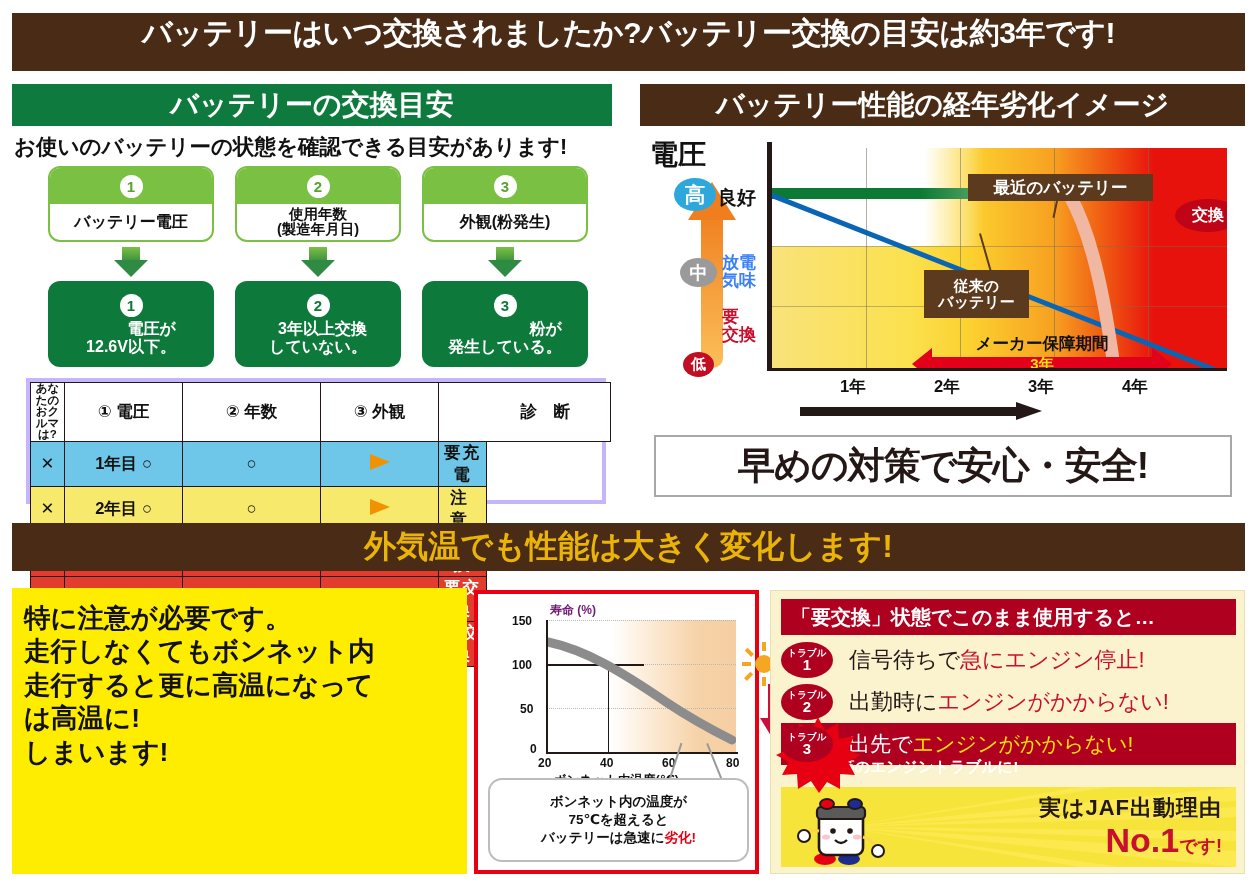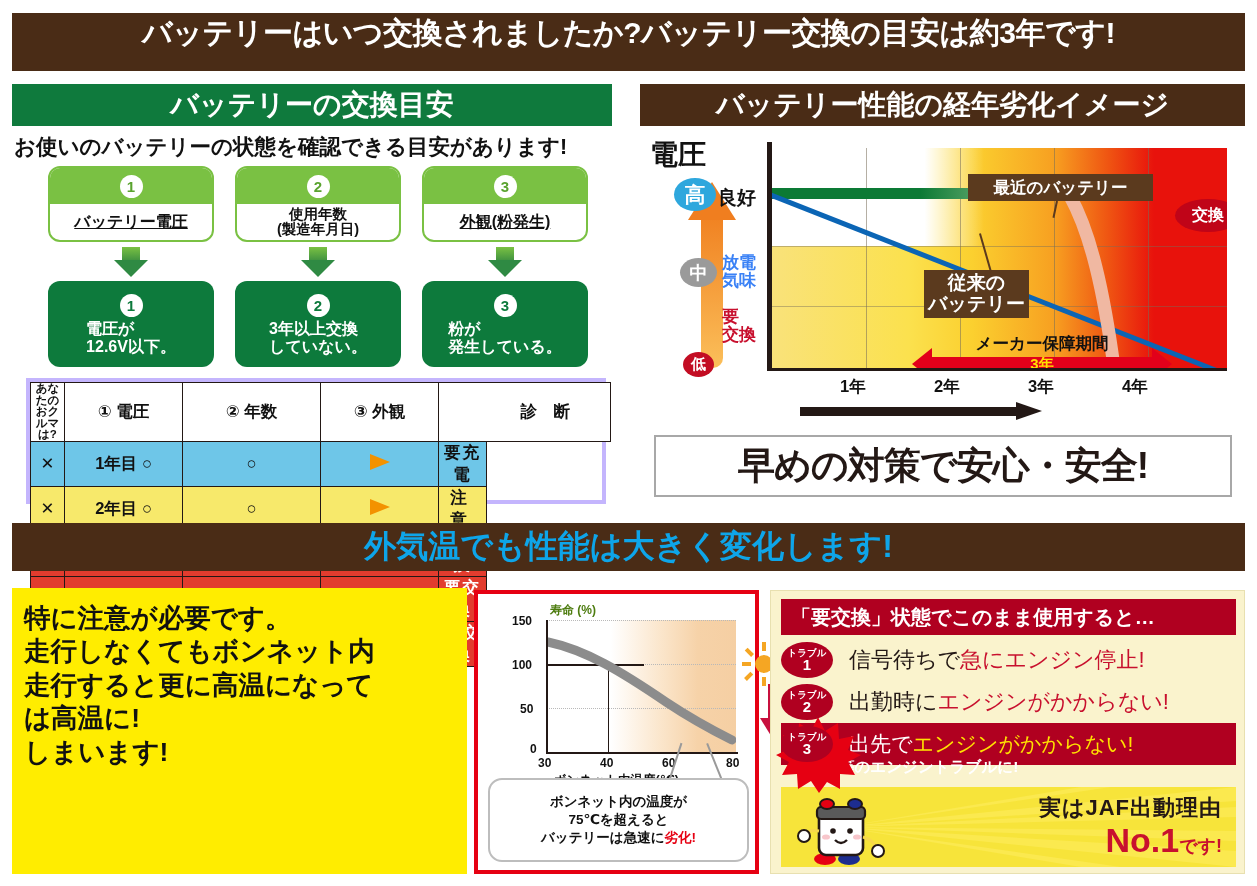--- a/index.html
+++ b/index.html
@@ -41,21 +41,21 @@
           display:flex; justify-content:space-between; }
   .flow-col { width:166px; position:relative; }
   .box-top {
     width:166px; height:76px; border-radius:12px; overflow:hidden;
     background:#fff; border:2px solid #7ac143;
   }
   .box-top-hd { height:36px; background:#7ac143; display:flex; align-items:center; justify-content:center; }
   .box-top-bd { height:36px; display:flex; align-items:center; justify-content:center; flex-direction:column;
                 line-height:1.05; }
   .box-top-bd span { font-size:14.5px; font-weight:bold; color:#111; white-space:nowrap; }
-  .box-top-bd.one span { font-size:16px;text-decoration:underline; }
+  .box-top-bd.one span { font-size:16px; }
   .num-circle {
     width:23px; height:23px; border-radius:50%; background:#fff;
     display:flex; align-items:center; justify-content:center;
     font-size:15px; font-weight:bold; color:#5aa32f; line-height:1;
   }
   .arrow-down {
     width:34px; height:30px; margin:5px auto 4px; position:relative;
   }
   .arrow-down::before {
     content:""; position:absolute; left:8px; top:0; width:18px; height:14px;
@@ -65,21 +65,21 @@
     content:""; position:absolute; left:0; top:13px; width:0; height:0;
     border-left:17px solid transparent; border-right:17px solid transparent;
     border-top:17px solid #2f8a43;
   }
   .box-bot {
     width:166px; height:86px; border-radius:12px; background:#0d7a3c;
     display:flex; flex-direction:column; align-items:center; justify-content:center;
     padding-top:2px;
   }
   .box-bot .num-circle { color:#0d7a3c; margin-bottom:3px; }
-  .box-bot-lines { text-align:left; line-height:1.12; }
+  .box-bot-lines { text-align:right; line-height:1.12; }
   .box-bot-lines span { display:block; font-size:16px; font-weight:bold; color:#fff; white-space:nowrap; }
 
   
   #diag-table {
     position:absolute; left:14px; top:248px; width:580px; height:126px;
     border:4px solid #c4b5fd; background:#fff;
   }
   .tbl { width:100%; height:100%; border-collapse:collapse; table-layout:fixed; }
   .tbl td, .tbl th { border:1px solid #231815; padding:0; text-align:center; vertical-align:middle; }
   .col-side { width:34px; }
@@ -162,21 +162,21 @@
     background:#0b65b5; transform-origin:0 0; transform:rotate(21.5deg);
   }
   .curve-pink { position:absolute; left:292px; top:44px; width:110px; height:196px; }
 
   .tag {
     position:absolute; background:#5b3a1e; color:#fff; font-weight:bold;
     display:flex; align-items:center; justify-content:center; text-align:center;
     line-height:1.1;
   }
   #tag-recent { left:196px; top:26px; width:185px; height:27px; font-size:16.5px; }
-  #tag-legacy { left:152px; top:122px; width:105px; height:48px; font-size:19px; flex-direction:column; }
+  #tag-legacy { left:152px; top:122px; width:105px; height:48px; font-size:15px; flex-direction:column; }
   .leader { position:absolute; background:#5b3a1e; width:1.6px; }
   #lead-recent { left:284px; top:53px; height:17px; transform:rotate(12deg); transform-origin:top; }
   #lead-legacy { left:218px; top:84px; height:40px; transform:rotate(-16deg); transform-origin:bottom; }
 
   #ellipse-koukan {
     position:absolute; left:403px; top:51px; width:66px; height:33px;
     background:#c00418; border-radius:50%; display:flex; align-items:center; justify-content:center;
     color:#fff; font-size:16px; font-weight:bold;
   }
 
@@ -206,36 +206,36 @@
     border:2px solid #a8a8a8; background:#fff;
     display:flex; align-items:center; justify-content:center;
   }
   #safe-box span { font-size:37px; font-weight:bold; color:#231815; white-space:nowrap; letter-spacing:-1px; }
 
   
   #bottom-banner {
     position:absolute; left:12px; top:523px; width:1233px; height:48px;
     background:#4a2c16; display:flex; align-items:center; justify-content:center;
   }
-  #bottom-banner span { color:#0ea5e9; font-size:32px; font-weight:bold; white-space:nowrap; }
+  #bottom-banner span { color:#eab308; font-size:32px; font-weight:bold; white-space:nowrap; }
 
   
   #yellow-box {
     position:absolute; left:12px; top:588px; width:455px; height:286px;
     background:#ffed00; padding:14px 12px 0 12px;
   }
   #yellow-box p { font-size:26.5px; font-weight:bold; color:#111; line-height:1.26; white-space:nowrap; }
 
   
   #temp-card {
     position:absolute; left:474px; top:590px; width:285px; height:284px;
     border:4px solid #e60012; background:#fff; padding:6px;
   }
   #temp-chart { position:relative; width:100%; height:176px; }
-  .tc-title { position:absolute; left:66px; top:2px; font-size:12px; font-weight:bold; color:#4d7c0f; }
+  .tc-title { position:absolute; left:66px; top:2px; font-size:12px; font-weight:bold; color:#701a75; }
   .tc-plot { position:absolute; left:62px; top:20px; width:190px; height:132px; background:#fff; }
   .tc-plot .grad {
     position:absolute; inset:0;
     background:linear-gradient(90deg, #fff 0%, #fff 34%, #fbe6cc 60%, #f6d2a8 80%, #f5cfa3 100%);
   }
   .tc-grid-h { position:absolute; left:0; right:0; height:1px; border-top:1px dotted #b9b9b9; }
   .tc-grid-v { position:absolute; top:0; bottom:0; width:1px; background:#231815; }
   .tc-axis-y { position:absolute; left:62px; top:20px; width:2px; height:134px; background:#231815; }
   .tc-axis-x { position:absolute; left:62px; top:152px; width:192px; height:2px; background:#231815; }
   .tc-ylab { position:absolute; right:0; font-size:12px; font-weight:bold; color:#111; }
@@ -552,21 +552,21 @@
           <div class="ra-shaft"></div>
             <div class="ra-tip"></div>
         </div>
       </div>
       <div class="tc-axis-y"></div>
       <div class="tc-axis-x"></div>
       <div class="tc-ylab" style="left:28px; top:14px;">150</div>
       <div class="tc-ylab" style="left:28px; top:58px;">100</div>
       <div class="tc-ylab" style="left:36px; top:102px;">50</div>
       <div class="tc-ylab" style="left:46px; top:142px;">0</div>
-      <div class="tc-xlab" style="left:54px;">30</div>
+      <div class="tc-xlab" style="left:54px;">20</div>
       <div class="tc-xlab" style="left:116px;">40</div>
       <div class="tc-xlab" style="left:178px;">60</div>
       <div class="tc-xlab" style="left:242px;">80</div>
       <div class="tc-xtitle">ボンネット内温度(℃)</div>
     </div>
 
     <div class="note-leader" style="left:196px; top:148px; transform:rotate(18deg);"></div>
     <div class="note-leader" style="left:236px; top:148px; transform:rotate(-22deg);"></div>
 
     <div id="temp-note">

